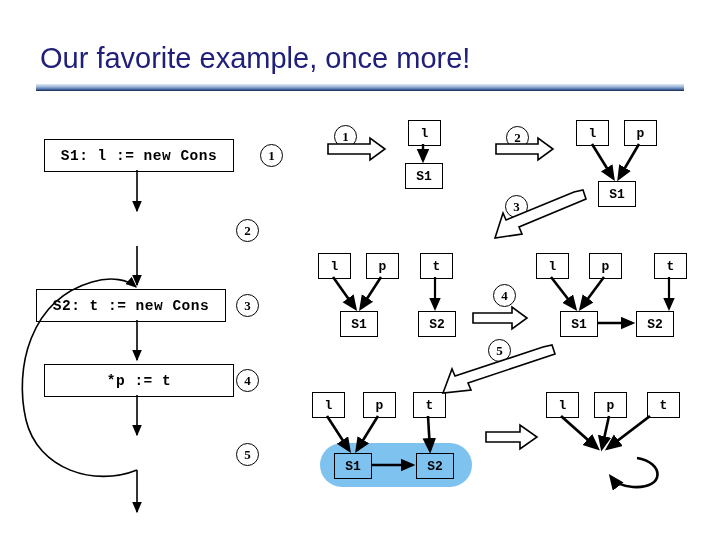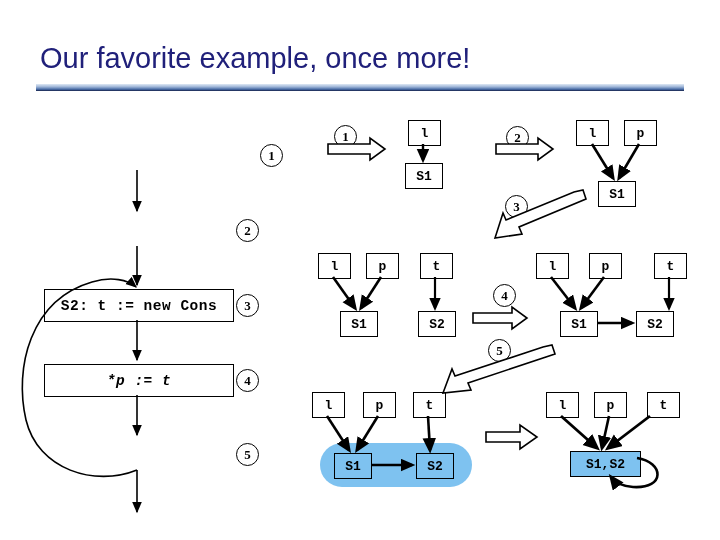--- a/index.html
+++ b/index.html
@@ -82,36 +82,39 @@
 
     <line x1="137" y1="320" x2="137" y2="360" stroke="#000" stroke-width="1.6" marker-end="url(#ah)"></line>
 
     <line x1="137" y1="395" x2="137" y2="435" stroke="#000" stroke-width="1.6" marker-end="url(#ah)"></line>
 
     <line x1="137" y1="470" x2="137" y2="512" stroke="#000" stroke-width="1.6" marker-end="url(#ah)"></line>
 
     <path d="M137,470 C 95,487 38,470 26,420 C 14,368 30,300 92,282 C 112,276 128,280 136,287" stroke="#000" stroke-width="1.6" fill="none" marker-end="url(#ah)"></path>
   </svg>
 
+  <div class="codebox" style="left:44px;top:139px;width:188px;height:31px;">
+    <span>S1: l := new Cons</span>
+  </div>
   <div class="circnum" style="left:260px;top:144px;">
     <span>1</span>
   </div>
 
   <div class="circnum" style="left:236px;top:219px;">
     <span>2</span>
   </div>
 
-  <div class="codebox" style="left:44px;top:289px;width:188px;height:31px;">
+  <div class="codebox" style="left:36px;top:289px;width:188px;height:31px;">
     <span>S2: t := new Cons</span>
   </div>
   <div class="circnum" style="left:236px;top:294px;">
     <span>3</span>
   </div>
 
-  <div class="codebox" style="left:44px;top:364px;width:188px;height:31px;font-style:italic;">
+  <div class="codebox" style="left:44px;top:364px;width:188px;height:31px;">
     <span>*p := t</span>
   </div>
   <div class="circnum" style="left:236px;top:369px;">
     <span>4</span>
   </div>
 
   <div class="circnum" style="left:236px;top:443px;">
     <span>5</span>
   </div>
 
@@ -183,23 +186,20 @@
   </div>
 
   <div class="node" style="left:546px;top:392px;width:31px;height:24px;">
     <span>l</span>
   </div>
   <div class="node" style="left:594px;top:392px;width:31px;height:24px;">
     <span>p</span>
   </div>
   <div class="node" style="left:647px;top:392px;width:31px;height:24px;">
     <span>t</span>
-  </div>
-  <div class="node blue" style="left:570px;top:451px;width:69px;height:24px;">
-    <span>S1,S2</span>
   </div>
 
   <svg class="ov over">
 
     <line x1="423" y1="144" x2="423" y2="160" stroke="#000" stroke-width="2.4" marker-end="url(#ahb)"></line>
 
     <line x1="592" y1="144" x2="613" y2="178" stroke="#000" stroke-width="2.6" marker-end="url(#ahb)"></line>
     <line x1="639" y1="144" x2="619" y2="178" stroke="#000" stroke-width="2.6" marker-end="url(#ahb)"></line>
 
     <line x1="333" y1="277" x2="355" y2="308" stroke="#000" stroke-width="2.6" marker-end="url(#ahb)"></line>

